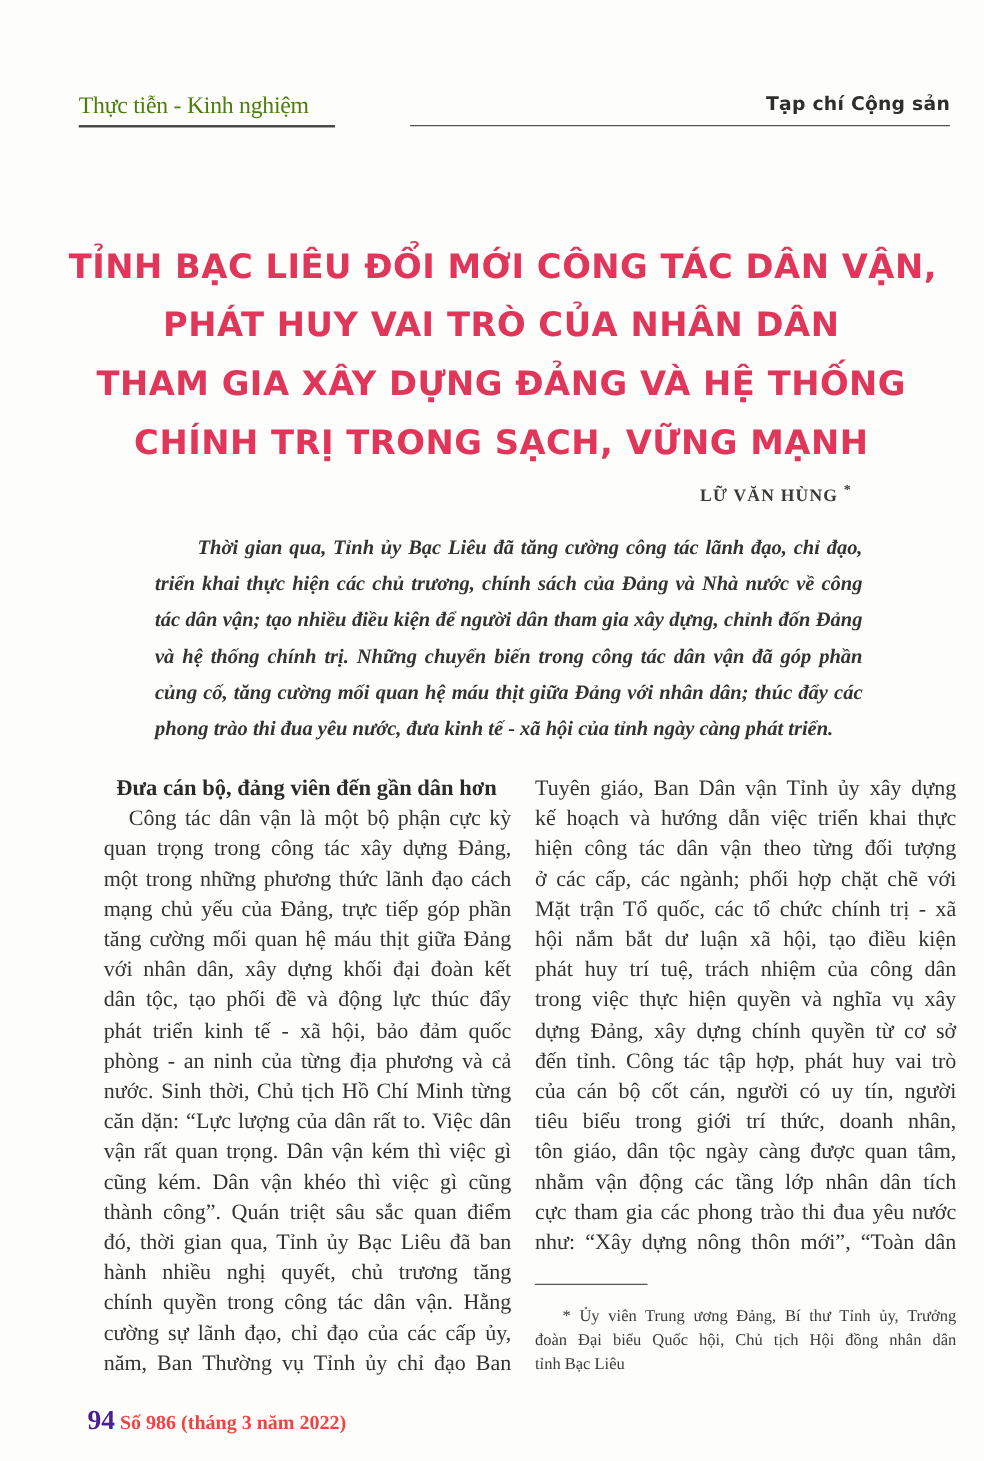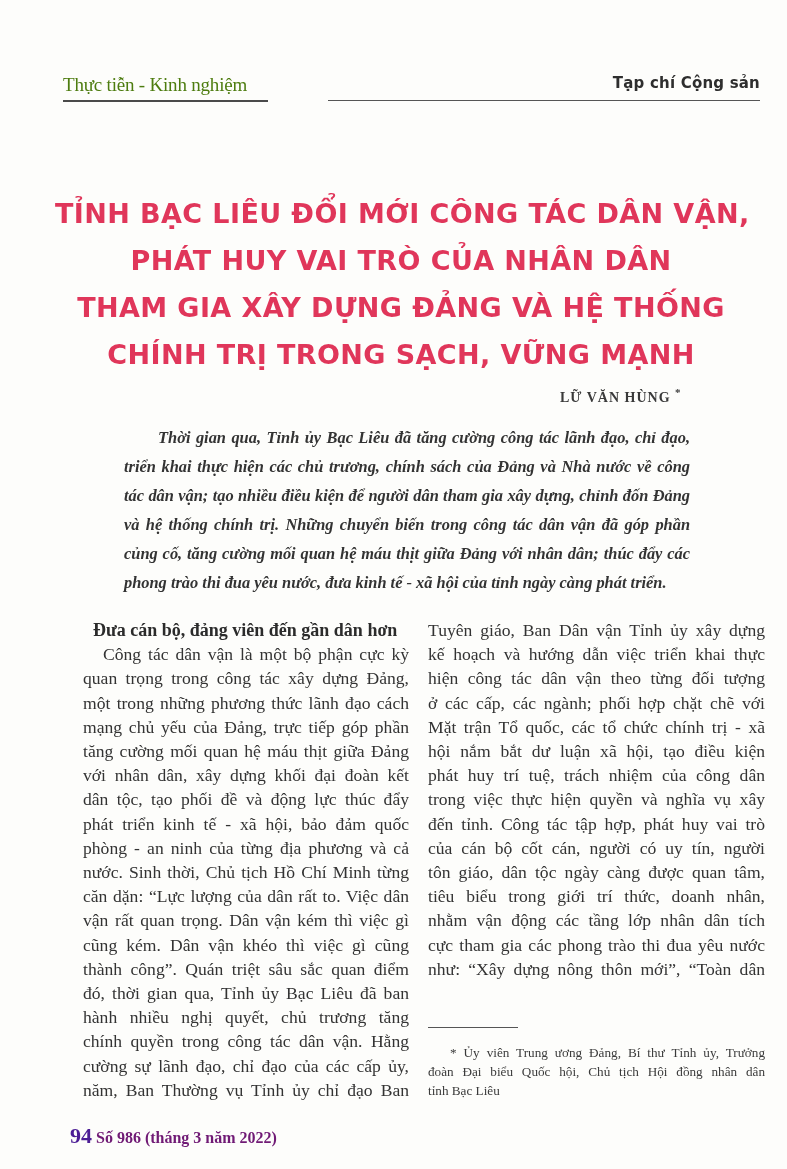--- a/index.html
+++ b/index.html
@@ -75,21 +75,21 @@
       font-size: 13.2px; line-height: 19px; color: #3a3a3a;
     }
     .footnote .line { text-align-last: justify; }
     .footnote .line.first { padding-left: 22px; }
     .footnote .line.last { text-align-last: left; }
     .footer {
       position: absolute; left: 70px; top: 1123px;
       font-family: "Liberation Serif", serif; font-size: 16px; font-weight: bold;
     }
     .footer .page-num { color: #4c1d95; font-size: 22px; }
-    .footer .issue { color: #701a75; }
+    .footer .issue { color: #ef4444; }
   </style>
 </head>
 <body>
 
 <div class="header">
   <span class="header-left">Thực tiễn - Kinh nghiệm</span>
   <span class="header-right">Tạp chí Cộng sản</span>
   <div class="header-rule-left"></div>
   <div class="header-rule-right"></div>
 </div>
@@ -133,24 +133,25 @@
 
 <div class="col col-right">
   <span class="line">Tuyên giáo, Ban Dân vận Tỉnh ủy xây dựng</span>
   <span class="line">kế hoạch và hướng dẫn việc triển khai thực</span>
   <span class="line">hiện công tác dân vận theo từng đối tượng</span>
   <span class="line">ở các cấp, các ngành; phối hợp chặt chẽ với</span>
   <span class="line">Mặt trận Tổ quốc, các tổ chức chính trị - xã</span>
   <span class="line">hội nắm bắt dư luận xã hội, tạo điều kiện</span>
   <span class="line">phát huy trí tuệ, trách nhiệm của công dân</span>
   <span class="line">trong việc thực hiện quyền và nghĩa vụ xây</span>
+  <span class="line">dựng Đảng, xây dựng chính quyền từ cơ sở</span>
   <span class="line">đến tỉnh. Công tác tập hợp, phát huy vai trò</span>
   <span class="line">của cán bộ cốt cán, người có uy tín, người</span>
+  <span class="line">tiêu biểu trong giới trí thức, doanh nhân,</span>
   <span class="line">tôn giáo, dân tộc ngày càng được quan tâm,</span>
-  <span class="line">tiêu biểu trong giới trí thức, doanh nhân,</span>
   <span class="line">nhằm vận động các tầng lớp nhân dân tích</span>
   <span class="line">cực tham gia các phong trào thi đua yêu nước</span>
   <span class="line">như: “Xây dựng nông thôn mới”, “Toàn dân</span>
 </div>
 
 <div class="footnote-rule"></div>
 
 <div class="footnote">
   <span class="line first">* Ủy viên Trung ương Đảng, Bí thư Tỉnh ủy, Trưởng</span>
   <span class="line">đoàn Đại biểu Quốc hội, Chủ tịch Hội đồng nhân dân</span>

